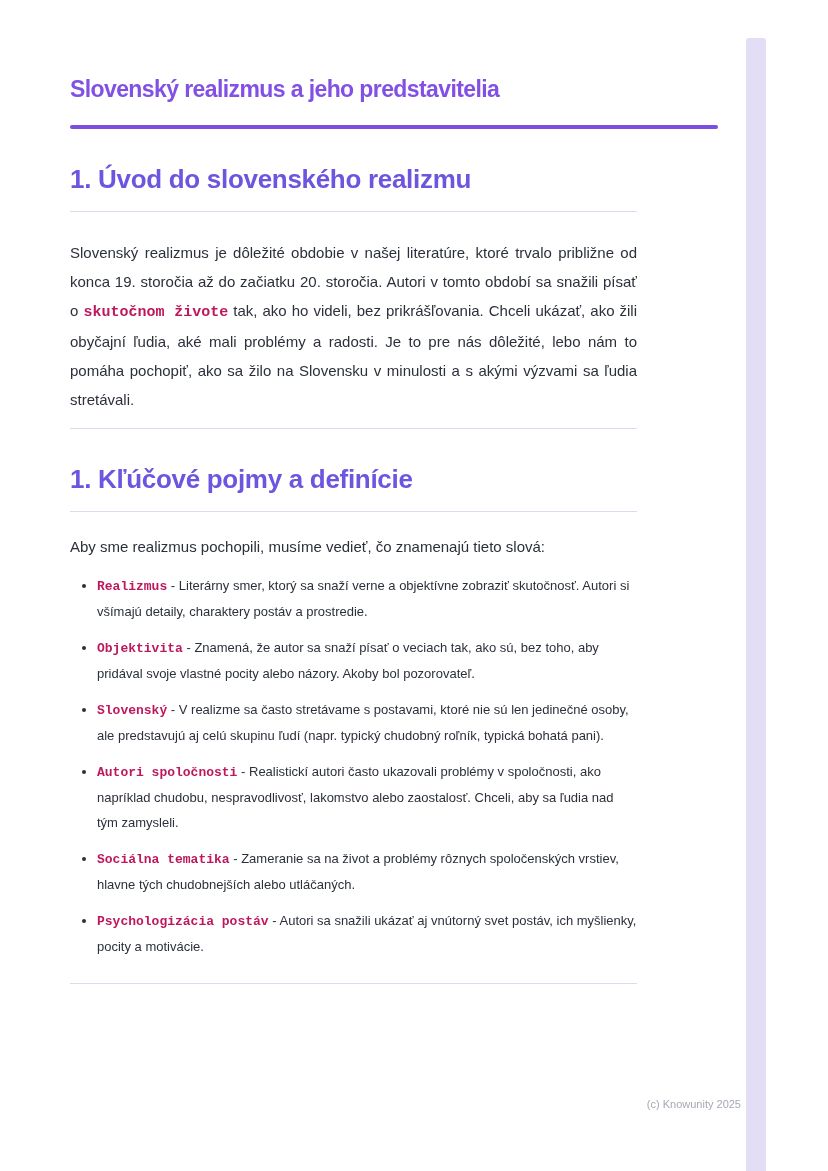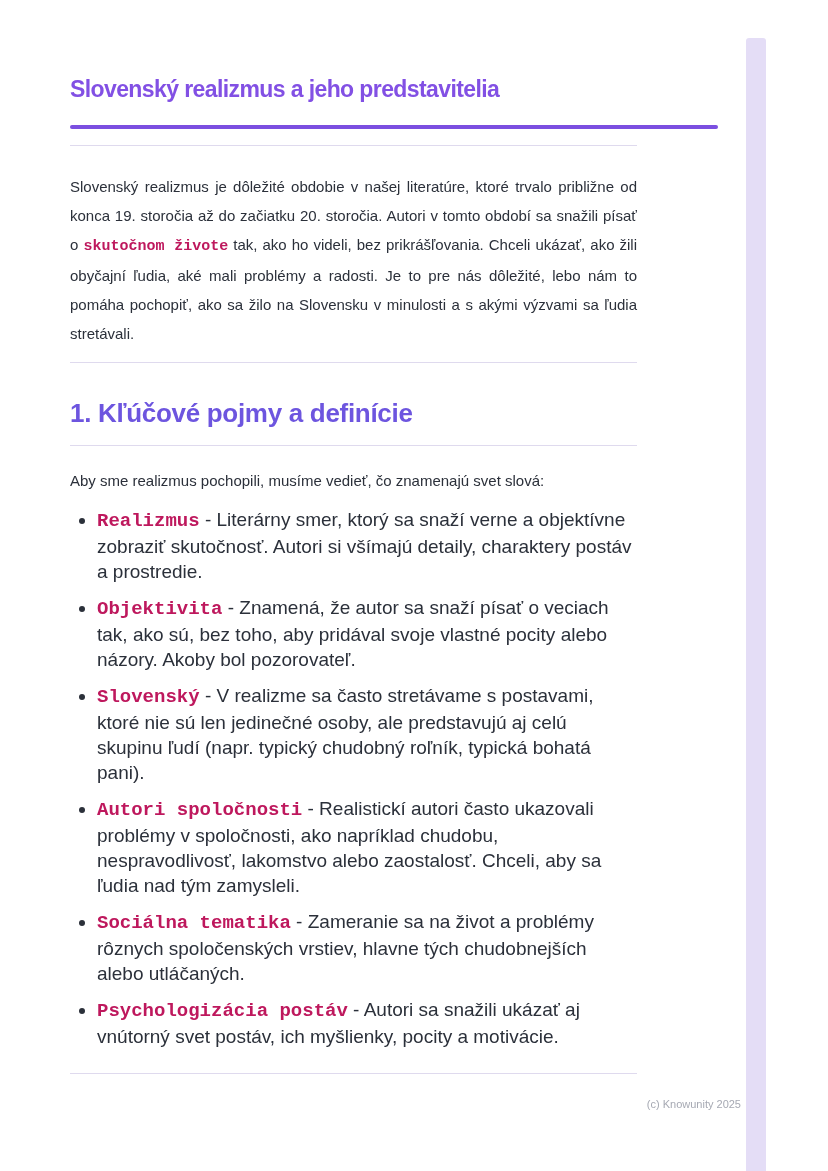--- a/index.html
+++ b/index.html
@@ -58,21 +58,21 @@
     font-size:15px;
     line-height:25px;
     color:#2b303a;
   }
   ul.terms-list {
     width:567px;
     margin-top:14px;
     padding-left:27px;
   }
   ul.terms-list li {
-    font-size:19px;
+    font-size:13px;
     line-height:25px;
     color:#2b303a;
     margin-bottom:11px;
   }
   ul.terms-list li:last-child { margin-bottom:0; }
   strong { font-weight:700; color:#be185d;font-family:Liberation Mono, monospace; }
   .copyright {
     position:absolute;
     right:87px; bottom:61px;
     font-size:11px;
@@ -89,30 +89,31 @@
 </head>
 <body>
 
 <div class="page">
 
   <h1 class="doc-title">Slovenský realizmus a jeho predstavitelia</h1>
 
   <div class="title-rule"></div>
 
   <section>
+    <h2 class="section-heading">1. Úvod do slovenského realizmu</h2>
     <div class="divider under-heading"></div>
     <p class="body-paragraph"><span>Slovenský realizmus je dôležité obdobie v našej literatúre, ktoré trvalo približne od konca 19. storočia až do začiatku 20. storočia. Autori v tomto období sa snažili písať o </span><strong>skutočnom živote</strong><span> tak, ako ho videli, bez prikrášľovania. Chceli ukázať, ako žili obyčajní ľudia, aké mali problémy a radosti. Je to pre nás dôležité, lebo nám to pomáha pochopiť, ako sa žilo na Slovensku v minulosti a s akými výzvami sa ľudia stretávali.</span></p>
   </section>
 
   <div class="divider after-paragraph"></div>
 
   <section>
     <h2 class="section-heading">1. Kľúčové pojmy a definície</h2>
     <div class="divider under-heading"></div>
-    <p class="terms-intro">Aby sme realizmus pochopili, musíme vedieť, čo znamenajú svet slová:</p>
+    <p class="terms-intro">Aby sme realizmus pochopili, musíme vedieť, čo znamenajú tieto slová:</p>
 
     <ul class="terms-list">
       <li><strong>Realizmus</strong><span> - Literárny smer, ktorý sa snaží verne a objektívne zobraziť skutočnosť. Autori si všímajú detaily, charaktery postáv a prostredie.</span></li>
       <li><strong>Objektivita</strong><span> - Znamená, že autor sa snaží písať o veciach tak, ako sú, bez toho, aby pridával svoje vlastné pocity alebo názory. Akoby bol pozorovateľ.</span></li>
       <li><strong>Slovenský</strong><span> - V realizme sa často stretávame s postavami, ktoré nie sú len jedinečné osoby, ale predstavujú aj celú skupinu ľudí (napr. typický chudobný roľník, typická bohatá pani).</span></li>
       <li><strong>Autori spoločnosti</strong><span> - Realistickí autori často ukazovali problémy v spoločnosti, ako napríklad chudobu, nespravodlivosť, lakomstvo alebo zaostalosť. Chceli, aby sa ľudia nad tým zamysleli.</span></li>
       <li><strong>Sociálna tematika</strong><span> - Zameranie sa na život a problémy rôznych spoločenských vrstiev, hlavne tých chudobnejších alebo utláčaných.</span></li>
       <li><strong>Psychologizácia postáv</strong><span> - Autori sa snažili ukázať aj vnútorný svet postáv, ich myšlienky, pocity a motivácie.</span></li>
     </ul>
   </section>

